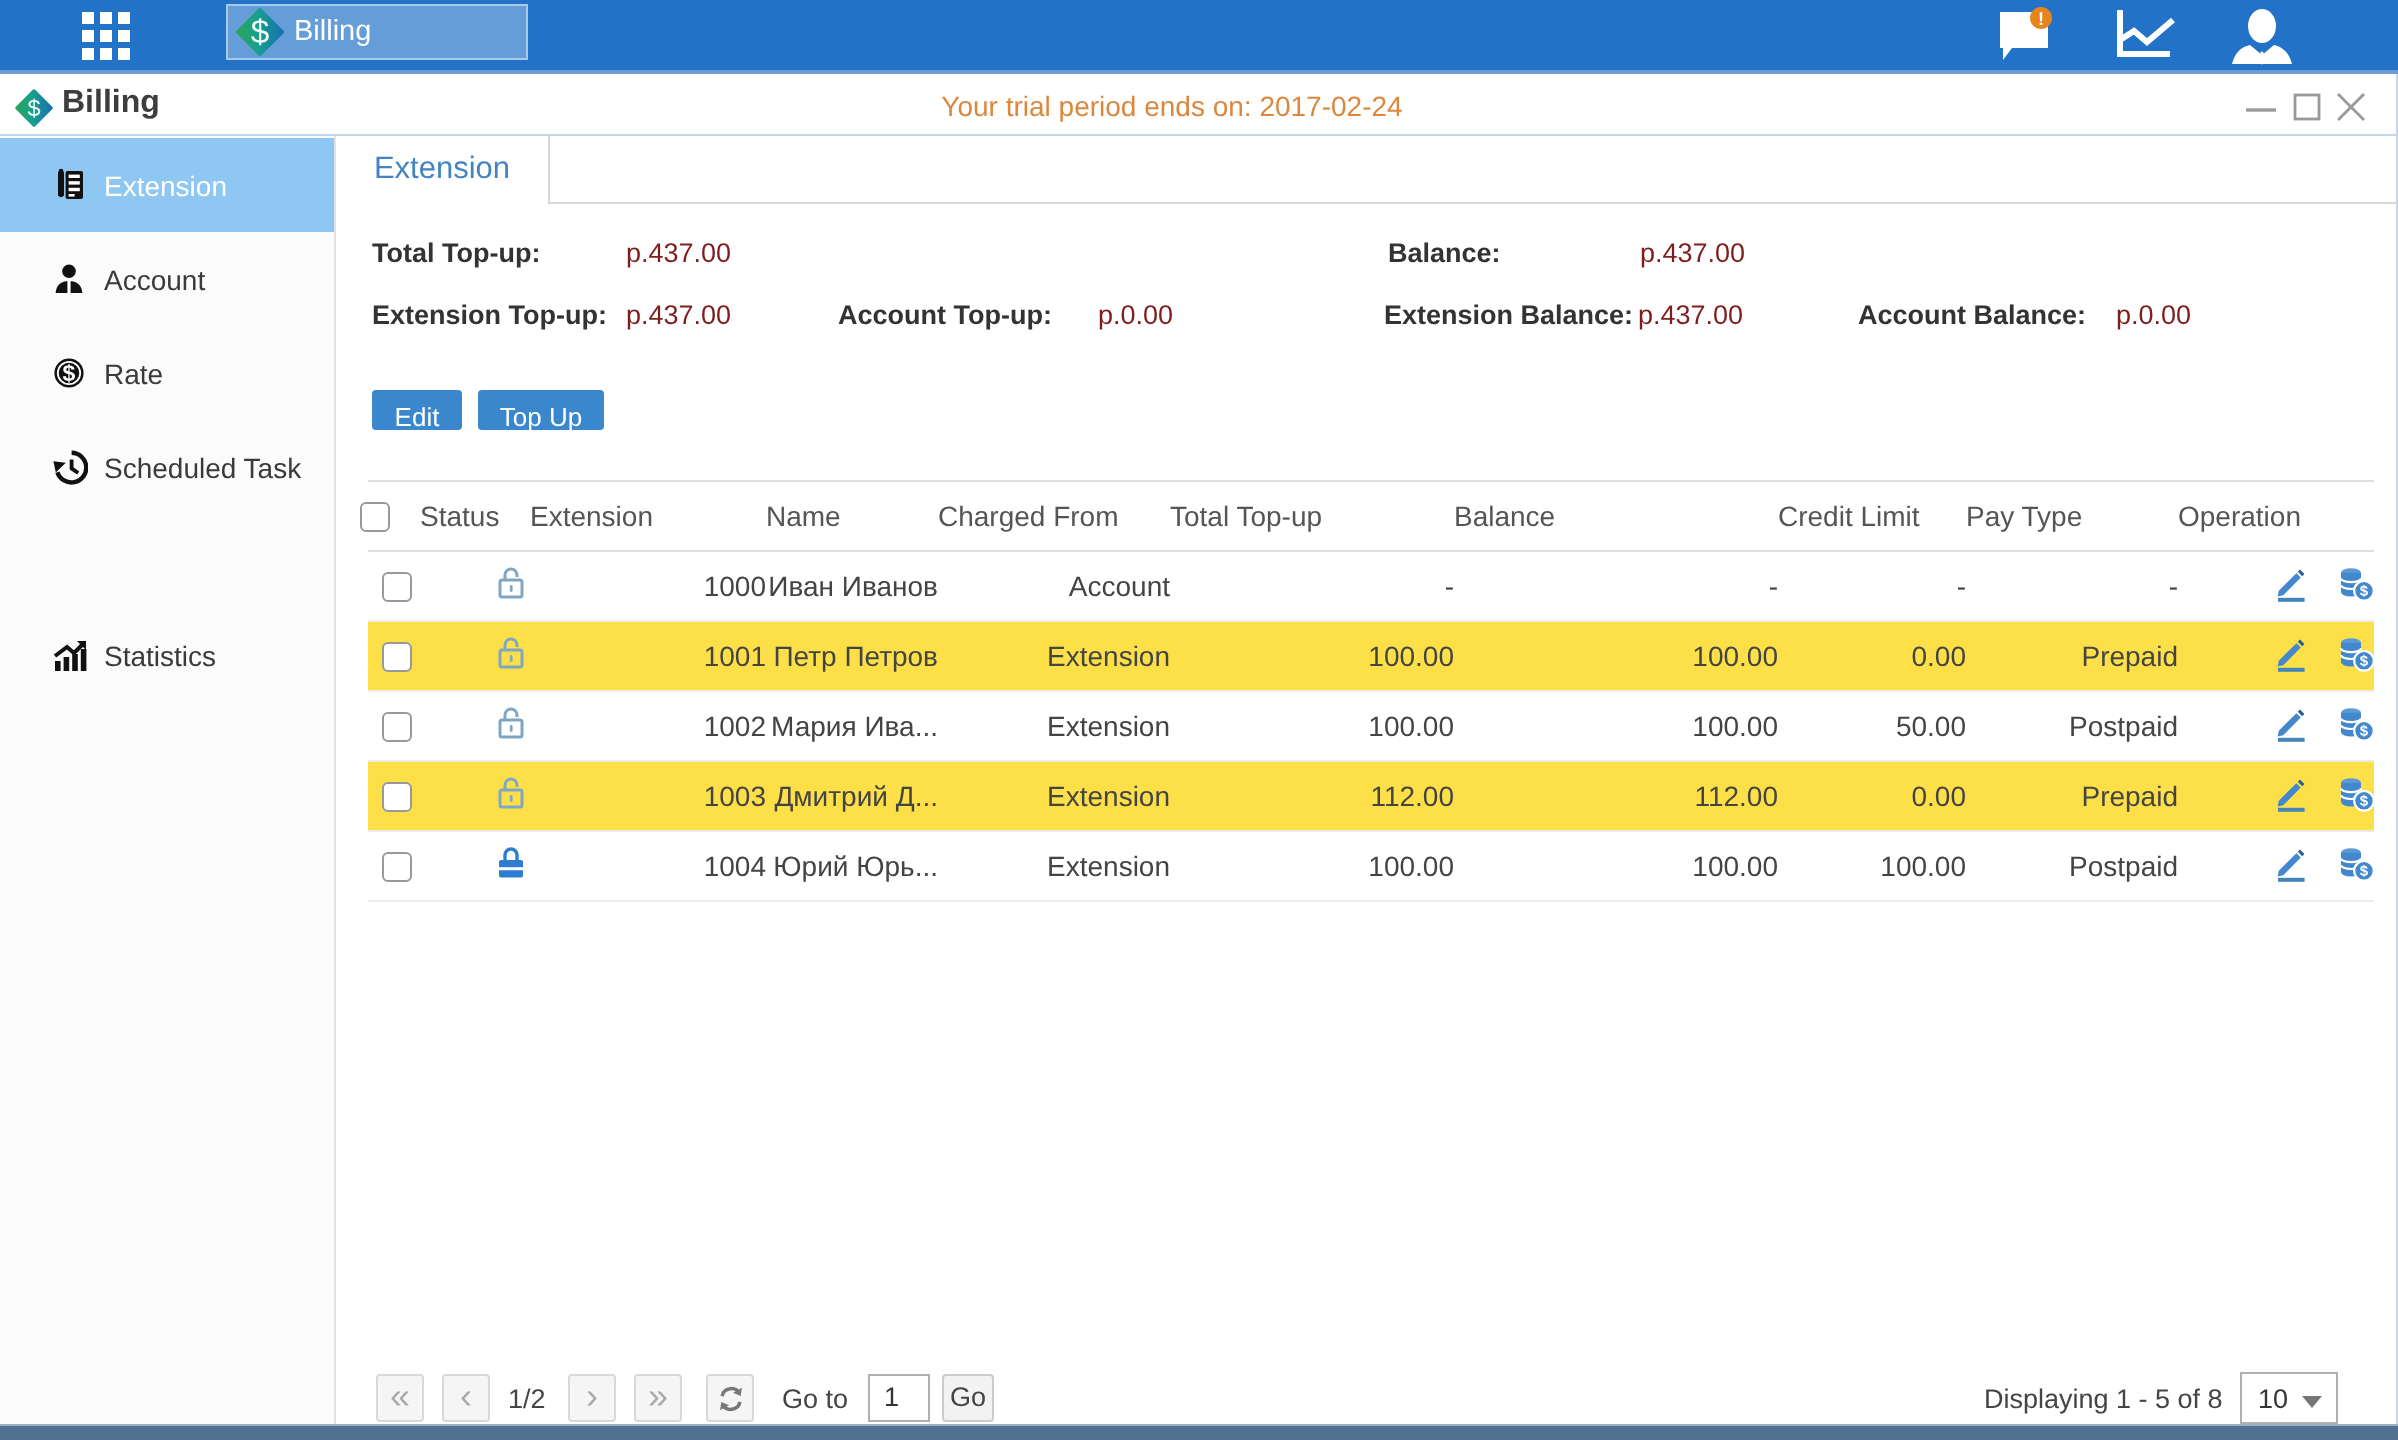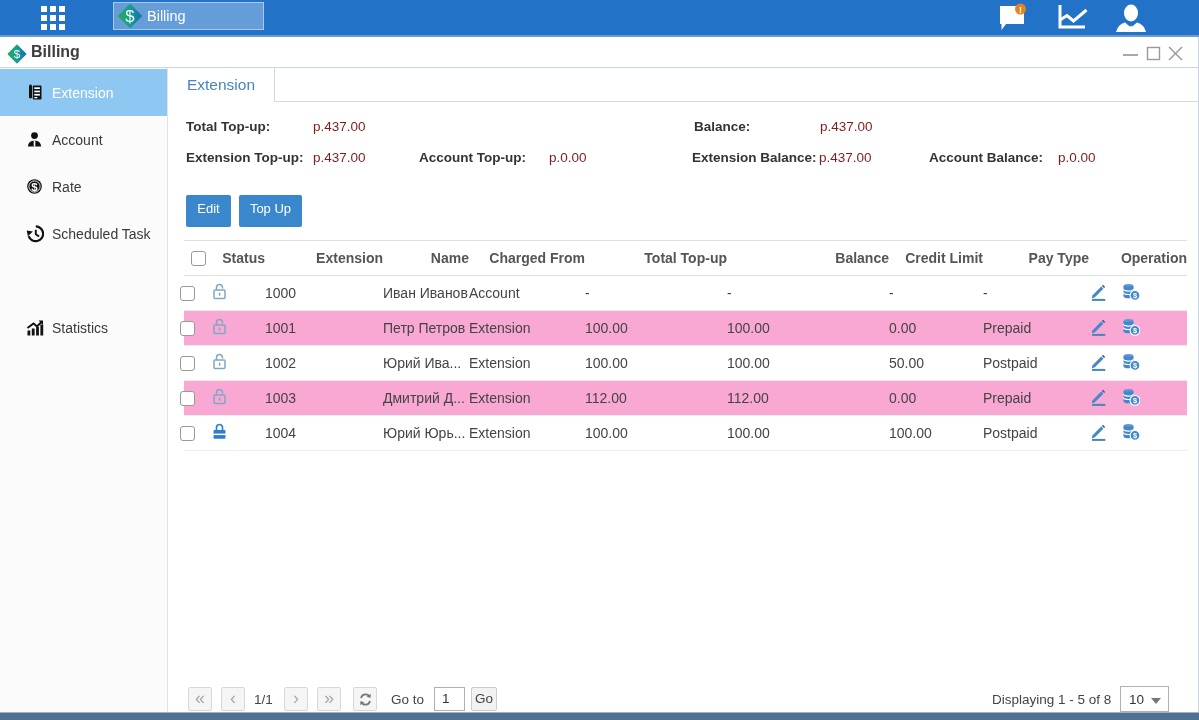--- a/index.html
+++ b/index.html
@@ -23,26 +23,26 @@
   .mitem .lb{position:absolute;left:52px;top:16px;font-size:14px;color:#3a3a3a;}
   .mitem.sel{background:#8ec7f2;}
   .mitem.sel .lb{color:#fff;}
   
   #content{position:absolute;left:168px;top:68px;width:1031px;height:645px;background:#fff;}
   #tabrow{position:absolute;left:0;top:0;width:1031px;height:34px;}
   #tabrow .line{position:absolute;left:107px;right:0;bottom:0;height:1px;background:#d8d8d8;}
   #tabrow .tab{position:absolute;left:0;top:0;width:107px;height:34px;border-right:1px solid #d8d8d8;box-sizing:border-box;text-align:center;line-height:33px;font-size:15.5px;color:#4584c4;}
   .lab{position:absolute;font-size:13.5px;font-weight:bold;color:#333;}
   .val{position:absolute;font-size:13.5px;color:#7f1d1d;}
-  .btn{position:absolute;background:#3a87cd;color:#fff;font-size:13px;text-align:center;line-height:28px;border-radius:2px;height:32px;}
+  .btn{position:absolute;background:#3a87cd;color:#fff;font-size:13px;text-align:center;line-height:28px;border-radius:2px;height:20px;}
   
   #tbl{position:absolute;left:16px;top:172px;width:1003px;border-collapse:collapse;table-layout:fixed;}
-  #tbl th{height:34px;font-size:14px;font-weight:bold;color:#555;border-top:1px solid #e0e0e0;border-bottom:1px solid #e0e0e0;text-align:right;padding:0;}
-  #tbl td{height:34px;font-size:14px;color:#444;text-align:left;padding:0;border-bottom:1px solid #ececec;}
-  #tbl tr.alt td{background:#f9a8d4;}
+  #tbl th{height:34px;font-size:14px;font-weight:normal;color:#555;border-top:1px solid #e0e0e0;border-bottom:1px solid #e0e0e0;text-align:left;padding:0;}
+  #tbl td{height:34px;font-size:14px;color:#444;text-align:right;padding:0;border-bottom:1px solid #ececec;}
+  #tbl tr.alt td{background:#fde047;}
   .cb{display:inline-block;width:13px;height:13px;border:1px solid #999;border-radius:3px;background:#fff;vertical-align:middle;}
   #tbl th:first-child .cb,#tbl td:first-child .cb{position:relative;left:-4px;}
   
   .pbtn{position:absolute;top:687px;width:24px;height:24px;background:#f5f5f5;border:1px solid #d8d8d8;border-radius:2px;box-sizing:border-box;text-align:center;line-height:20px;color:#aaa;font-size:18px;}
   .ptxt{position:absolute;font-size:13.5px;color:#444;}
   #goin{position:absolute;left:434px;top:687px;width:31px;height:24px;border:1px solid #b0b0b0;box-sizing:border-box;background:#fff;font-size:13.5px;color:#333;line-height:22px;padding-left:7px;}
   #gobtn{position:absolute;left:471px;top:687px;width:26px;height:24px;background:#f2f2f2;border:1px solid #ccc;border-radius:2px;box-sizing:border-box;text-align:center;line-height:22px;font-size:13.5px;color:#444;}
   #dd{position:absolute;left:1120px;top:686px;width:49px;height:26px;border:1px solid #b0b0b0;box-sizing:border-box;background:#fff;}
   #dd .n{position:absolute;left:8px;top:5px;font-size:13.5px;color:#333;}
   #dd .tri{position:absolute;right:7px;top:11px;width:0;height:0;border-left:5px solid transparent;border-right:5px solid transparent;border-top:6px solid #777;}
@@ -96,20 +96,21 @@
     <path d="M17 25 l2 4.5 l2 -4.5 l-2 -2.5 z" fill="#fff"></path>
   </svg>
 </div>
 
 <div id="titlebar">
   <svg class="abs" style="left:7px;top:7px" width="20" height="20" viewBox="0 0 23 23">
     <path d="M11.5 1.5 L21.5 11.5 L11.5 21.5 L1.5 11.5 Z" fill="url(#dg)" stroke="url(#dg)" stroke-width="1.6" stroke-linejoin="round"></path>
     <text x="11.5" y="16.2" font-size="13.5" fill="#f2fbf6" text-anchor="middle" font-family="Liberation Sans">$</text>
   </svg>
   <span class="name">Billing</span>
+  <div id="trial">Your trial period ends on: 2017-02-24</div>
   <svg class="abs" style="left:1122px;top:8px" width="66" height="16" viewBox="0 0 66 16">
     <line x1="1" y1="10" x2="16" y2="10" stroke="#9a9a9a" stroke-width="1.7"></line>
     <rect x="25.5" y="2.5" width="12" height="12" fill="none" stroke="#9a9a9a" stroke-width="1.4"></rect>
     <line x1="47" y1="2" x2="60" y2="15" stroke="#9a9a9a" stroke-width="1.4"></line>
     <line x1="60" y1="2" x2="47" y2="15" stroke="#9a9a9a" stroke-width="1.4"></line>
   </svg>
 </div>
 
 <div id="sidebar">
     <div class="mitem sel" style="top: 1px;">
@@ -269,21 +270,21 @@
             </svg></td>
         </tr>
         <tr>
           <td><span class="cb"></span></td>
           <td><svg width="19" height="19" viewBox="0 0 19 19">
               <rect x="4" y="8" width="11" height="8.5" rx="1" fill="none" stroke="#80a6c5" stroke-width="1.5"></rect>
               <path d="M6.5 8 v-2.5 a3 3 0 0 1 6 0 v1" fill="none" stroke="#80a6c5" stroke-width="1.5"></path>
               <rect x="8.9" y="10.5" width="1.4" height="3.5" rx="0.7" fill="#80a6c5"></rect>
             </svg></td>
           <td>1002</td>
-          <td>Юрий Ива...</td>
+          <td>Мария Ива...</td>
           <td>Extension</td>
           <td>100.00</td>
           <td>100.00</td>
           <td>50.00</td>
           <td>Postpaid</td>
           <td><svg width="19" height="18" viewBox="0 0 19 18">
               <path d="M3.4 12.4 l8.8 -8.8 l2.2 2.2 l-8.8 8.8 l-2.8 0.6 z" fill="#4388cc"></path>
               <path d="M12.9 2.9 l1.1 -1.1 l2.2 2.2 l-1.1 1.1 z" fill="#2a5f92"></path>
               <rect x="3" y="15.9" width="13.3" height="2" fill="#4585b8"></rect>
             </svg>&nbsp;&nbsp;&nbsp;<svg width="20" height="18" viewBox="0 0 20 18">
@@ -352,21 +353,21 @@
               <text x="15" y="15.2" font-size="7.5" font-weight="bold" fill="#fff" text-anchor="middle" font-family="Liberation Sans">$</text>
             </svg></td>
         </tr>
       </tbody>
   </table>
 
 </div>
 
 <div class="pbtn" style="left:188px">«</div>
 <div class="pbtn" style="left:221px">‹</div>
-<span class="ptxt" style="left:254px;top:692px">1/1</span>
+<span class="ptxt" style="left:254px;top:692px">1/2</span>
 <div class="pbtn" style="left:284px">›</div>
 <div class="pbtn" style="left:317px">»</div>
 <div class="pbtn" style="left:353px" id="refresh">
   <svg width="13" height="13" viewBox="0 0 14 14" style="margin-top:5px">
     <path d="M2.2 5.4 A 5 5 0 0 1 11.6 4.2" stroke="#787878" stroke-width="1.9" fill="none"></path>
     <path d="M12.9 1.0 l-0.7 4.4 l-4.1 -1.7 z" fill="#787878"></path>
     <path d="M11.8 8.6 A 5 5 0 0 1 2.4 9.8" stroke="#787878" stroke-width="1.9" fill="none"></path>
     <path d="M1.1 13.0 l0.7 -4.4 l4.1 1.7 z" fill="#787878"></path>
   </svg>
 </div>

